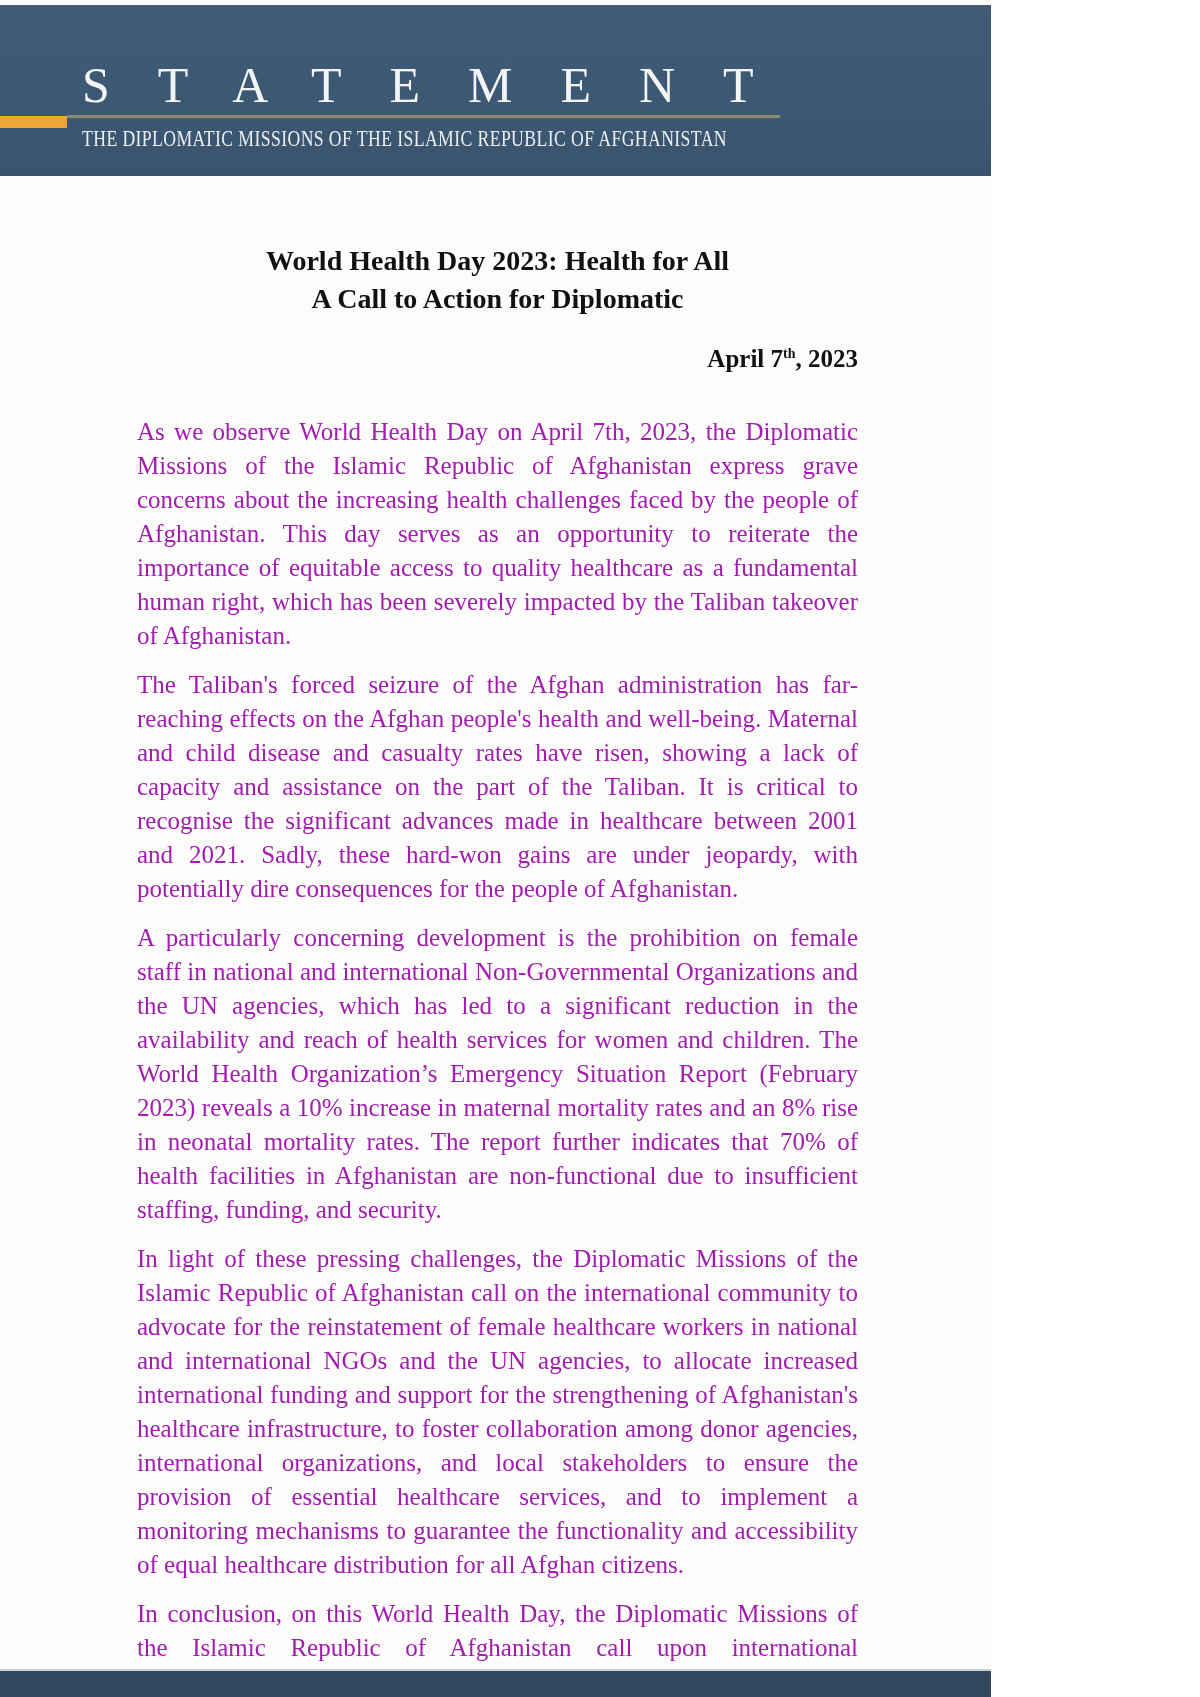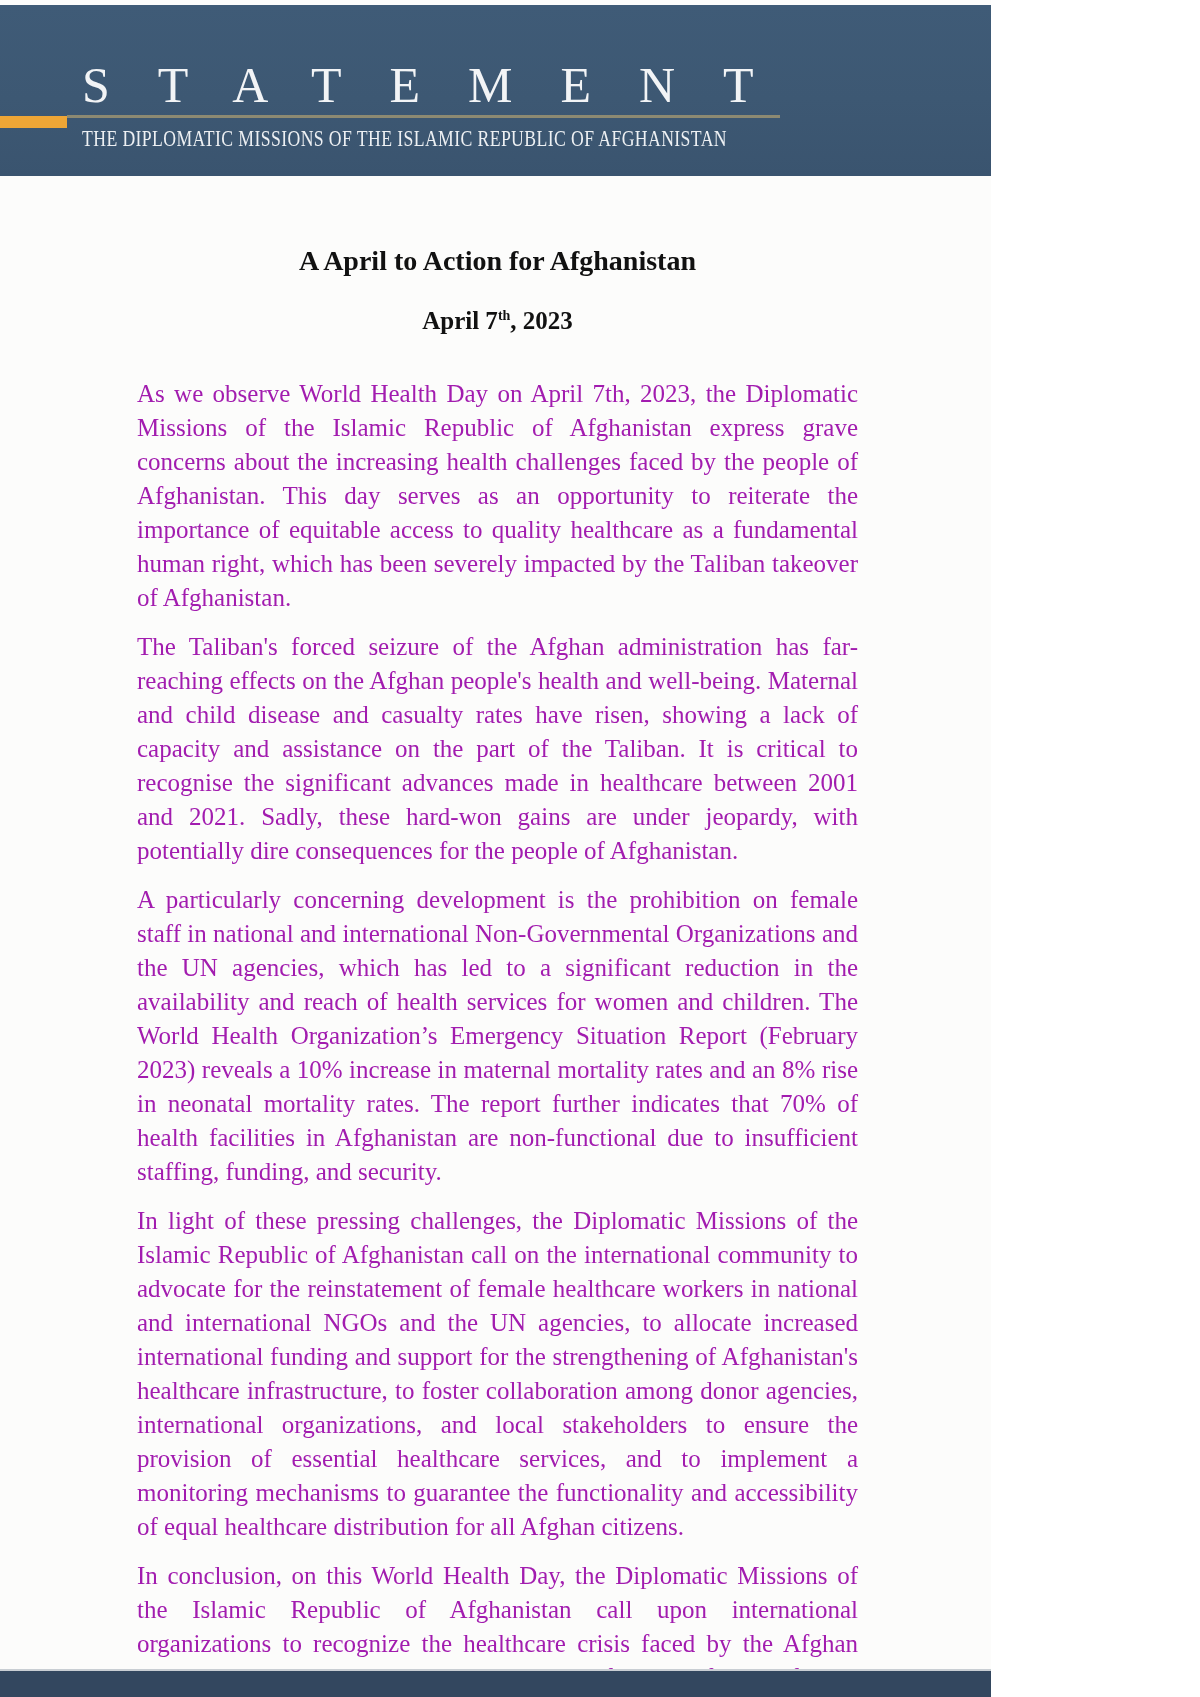--- a/index.html
+++ b/index.html
@@ -69,21 +69,21 @@
     margin: 66px 0 0 0;
     text-align: center;
     font-size: 28px;
     line-height: 38px;
     font-weight: 700;
     color: #111111;
   }
   .doc-title .title-line { display: block; }
   .doc-date {
     margin-top: 27px;
-    text-align: center;
+    text-align: right;
     font-size: 25px;
     font-weight: 700;
     color: #111111;
   }
   .doc-date sup {
     font-size: 0.56em;
     vertical-align: super;
     line-height: 0;
   }
   .content p {
@@ -176,21 +176,22 @@
           <polygon points="46,133 32,136 40,139 34,145 46,145"></polygon>
           <polygon points="114,133 128,136 120,139 126,145 114,145"></polygon>
         </g>
         <path d="M54 139 q4 -4 8 0 t8 0 t8 0 t8 0 t8 0 t8 0" stroke="#3e5a76" stroke-width="1.8" fill="none"></path>
       </svg>
     </div>
   </header>
 
   <main class="content">
     <h1 class="doc-title">
-      <span class="title-line">A April to Action for Afghanistan</span>
+      <span class="title-line">World Health Day 2023: Health for All</span>
+      <span class="title-line">A Call to Action for Diplomatic</span>
     </h1>
 
     <div class="doc-date"><span>April 7</span><sup>th</sup><span>, 2023</span></div>
 
     <p>As we observe World Health Day on April 7th, 2023, the Diplomatic Missions of the Islamic Republic of Afghanistan express grave concerns about the increasing health challenges faced by the people of Afghanistan. This day serves as an opportunity to reiterate the importance of equitable access to quality healthcare as a fundamental human right, which has been severely impacted by the Taliban takeover of Afghanistan.</p>
     <p>The Taliban's forced seizure of the Afghan administration has far-reaching effects on the Afghan people's health and well-being. Maternal and child disease and casualty rates have risen, showing a lack of capacity and assistance on the part of the Taliban. It is critical to recognise the significant advances made in healthcare between 2001 and 2021. Sadly, these hard-won gains are under jeopardy, with potentially dire consequences for the people of Afghanistan.</p>
     <p>A particularly concerning development is the prohibition on female staff in national and international Non-Governmental Organizations and the UN agencies, which has led to a significant reduction in the availability and reach of health services for women and children. The World Health Organization’s Emergency Situation Report (February 2023) reveals a 10% increase in maternal mortality rates and an 8% rise in neonatal mortality rates. The report further indicates that 70% of health facilities in Afghanistan are non-functional due to insufficient staffing, funding, and security.</p>
     <p>In light of these pressing challenges, the Diplomatic Missions of the Islamic Republic of Afghanistan call on the international community to advocate for the reinstatement of female healthcare workers in national and international NGOs and the UN agencies, to allocate increased international funding and support for the strengthening of Afghanistan's healthcare infrastructure, to foster collaboration among donor agencies, international organizations, and local stakeholders to ensure the provision of essential healthcare services, and to implement a monitoring mechanisms to guarantee the functionality and accessibility of equal healthcare distribution for all Afghan citizens.</p>
     <p>In conclusion, on this World Health Day, the Diplomatic Missions of the Islamic Republic of Afghanistan call upon international organizations to recognize the healthcare crisis faced by the Afghan people and to collaborate to realize the goal of "Health for All" for the people of Afghanistan. It is our collective responsibility to ensure that everyone, irrespective of their circumstances, has access to quality healthcare, and that the progress achieved in recent years is not lost amidst the current challenges.</p>
   </main>

